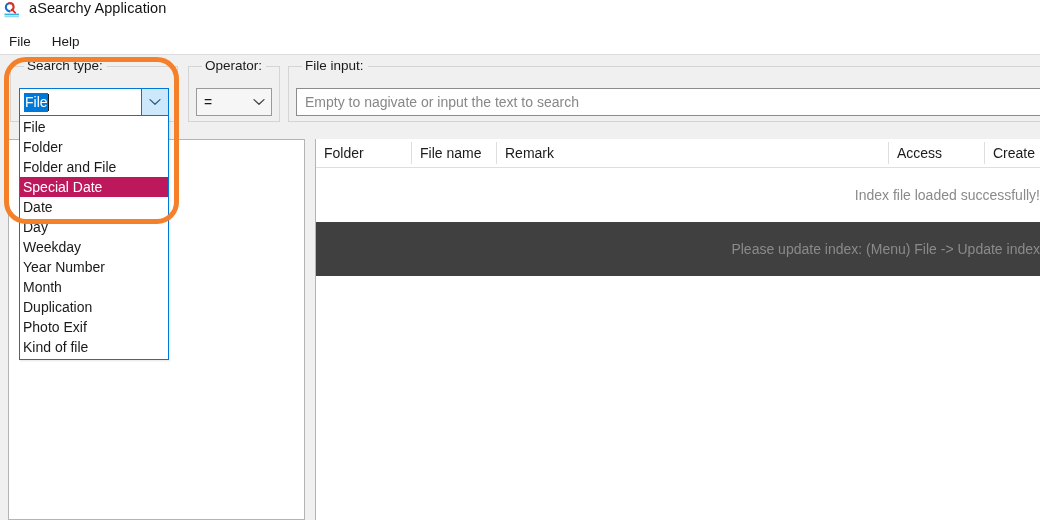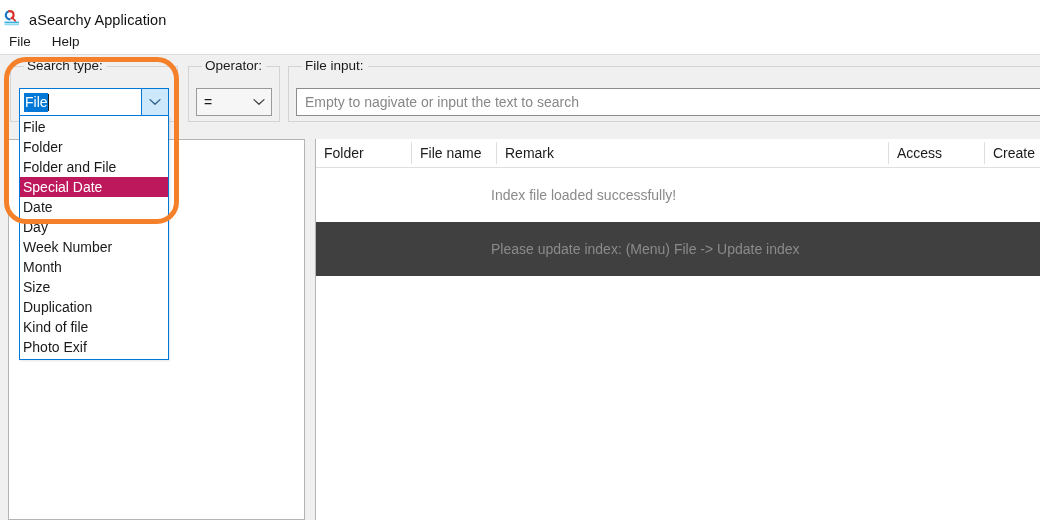--- a/index.html
+++ b/index.html
@@ -38,21 +38,21 @@
     background: #0078d7;
   }
 
   
   #titlebar {
     position: absolute;
     top: 0; left: 0;
     width: 1040px; height: 28px;
     background: #ffffff;
     display: flex;
-    align-items: flex-end;
+    align-items: flex-start;
   }
   #app-icon {
     width: 20px; height: 20px;
     margin-left: 3px;
     margin-right: 6px;
     position: relative;
     flex: none;
   }
   #app-title {
     font-size: 14.5px;
@@ -296,20 +296,21 @@
     overflow: hidden;
     flex: none;
   }
   .col-head:last-child { border-right: none; }
 
   .result-row {
     height: 54px;
     display: flex;
     align-items: center;
     box-sizing: border-box;
+    justify-content: flex-end;
   }
   .result-row.odd  { background: #ffffff; }
   .result-row.even { background: #404040; }
   .row-message {
     font-size: 14px;
     color: #8a8a8a;
     padding-left: 175px;
     white-space: nowrap;
   }
 
@@ -375,26 +376,26 @@
   </div>
 </div>
 
 <div id="searchtype-dropdown">
   <div class="dd-item">File</div>
   <div class="dd-item">Folder</div>
   <div class="dd-item">Folder and File</div>
   <div class="dd-item selected">Special Date</div>
   <div class="dd-item">Date</div>
   <div class="dd-item">Day</div>
-  <div class="dd-item">Week Number</div>
+  <div class="dd-item">Weekday</div>
+  <div class="dd-item">Year Number</div>
   <div class="dd-item">Month</div>
-  <div class="dd-item">Size</div>
   <div class="dd-item">Duplication</div>
+  <div class="dd-item">Photo Exif</div>
   <div class="dd-item">Kind of file</div>
-  <div class="dd-item">Photo Exif</div>
 </div>
 
 <div id="operator-combo">
   <div id="operator-value">=</div>
   <div id="operator-arrow-btn">
     <svg width="12" height="8" viewBox="0 0 12 8">
       <path d="M1 1.6 L6 6.3 L11 1.6" fill="none" stroke="#444" stroke-width="1.3" stroke-linecap="round" stroke-linejoin="round"></path>
     </svg>
   </div>
 </div>

